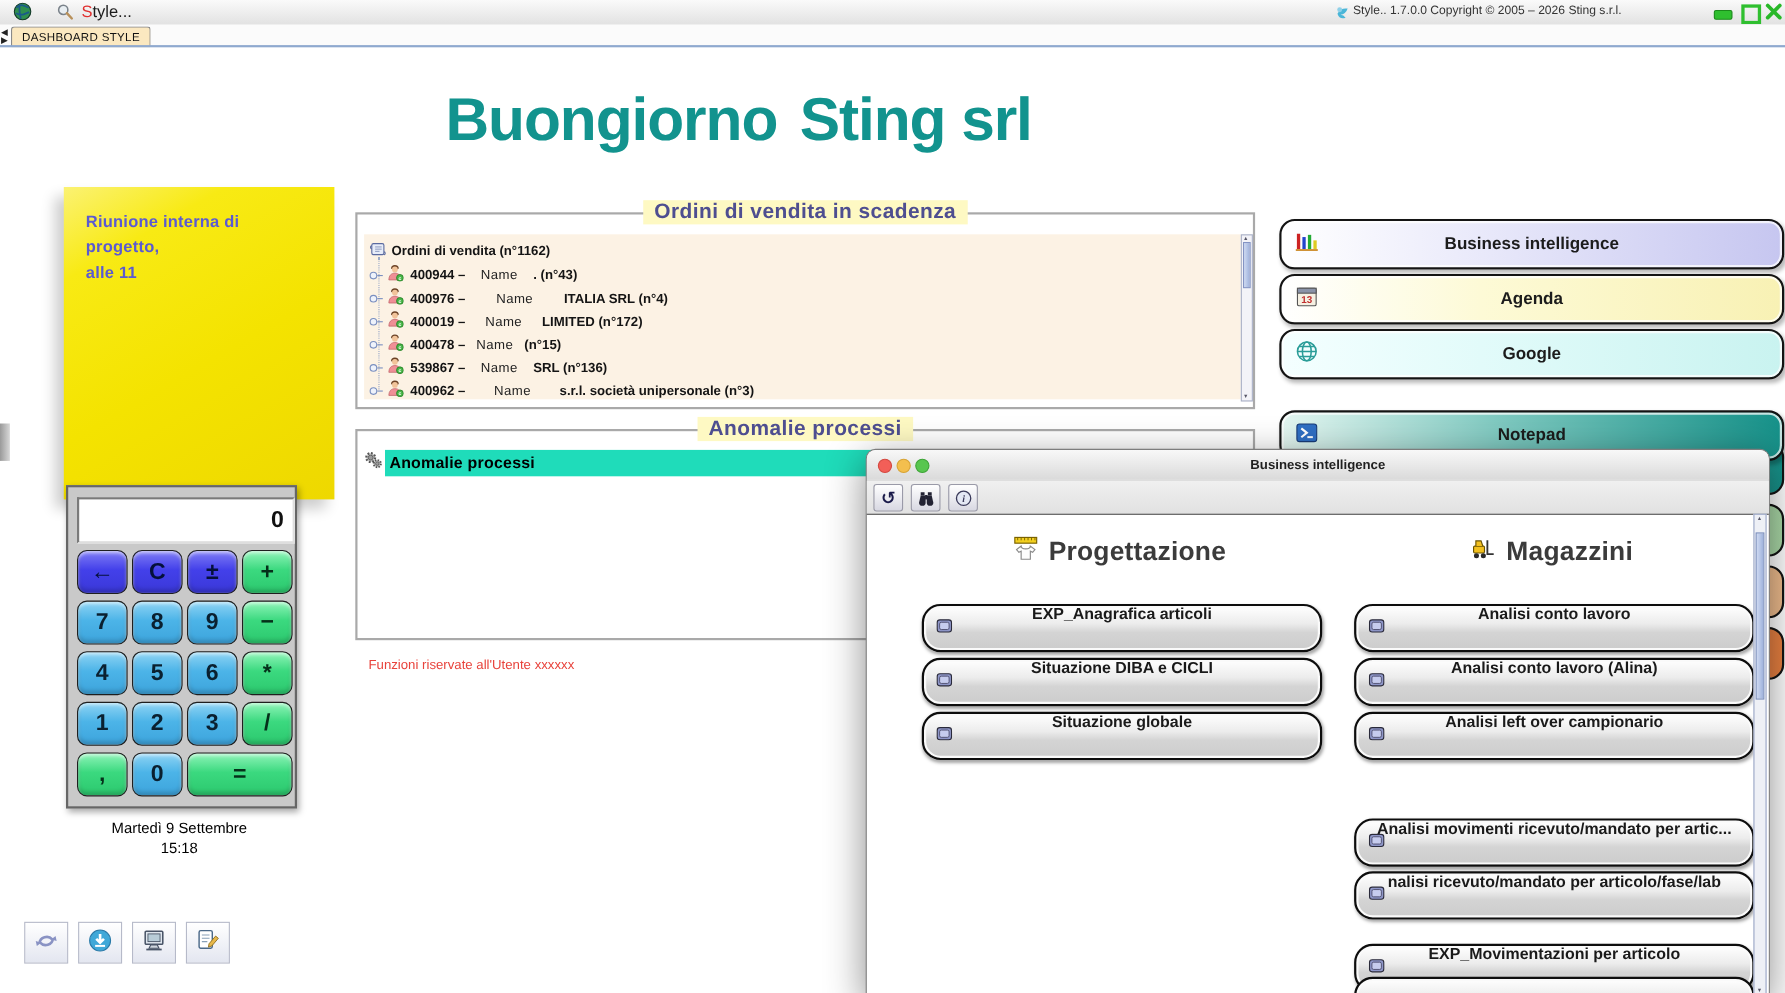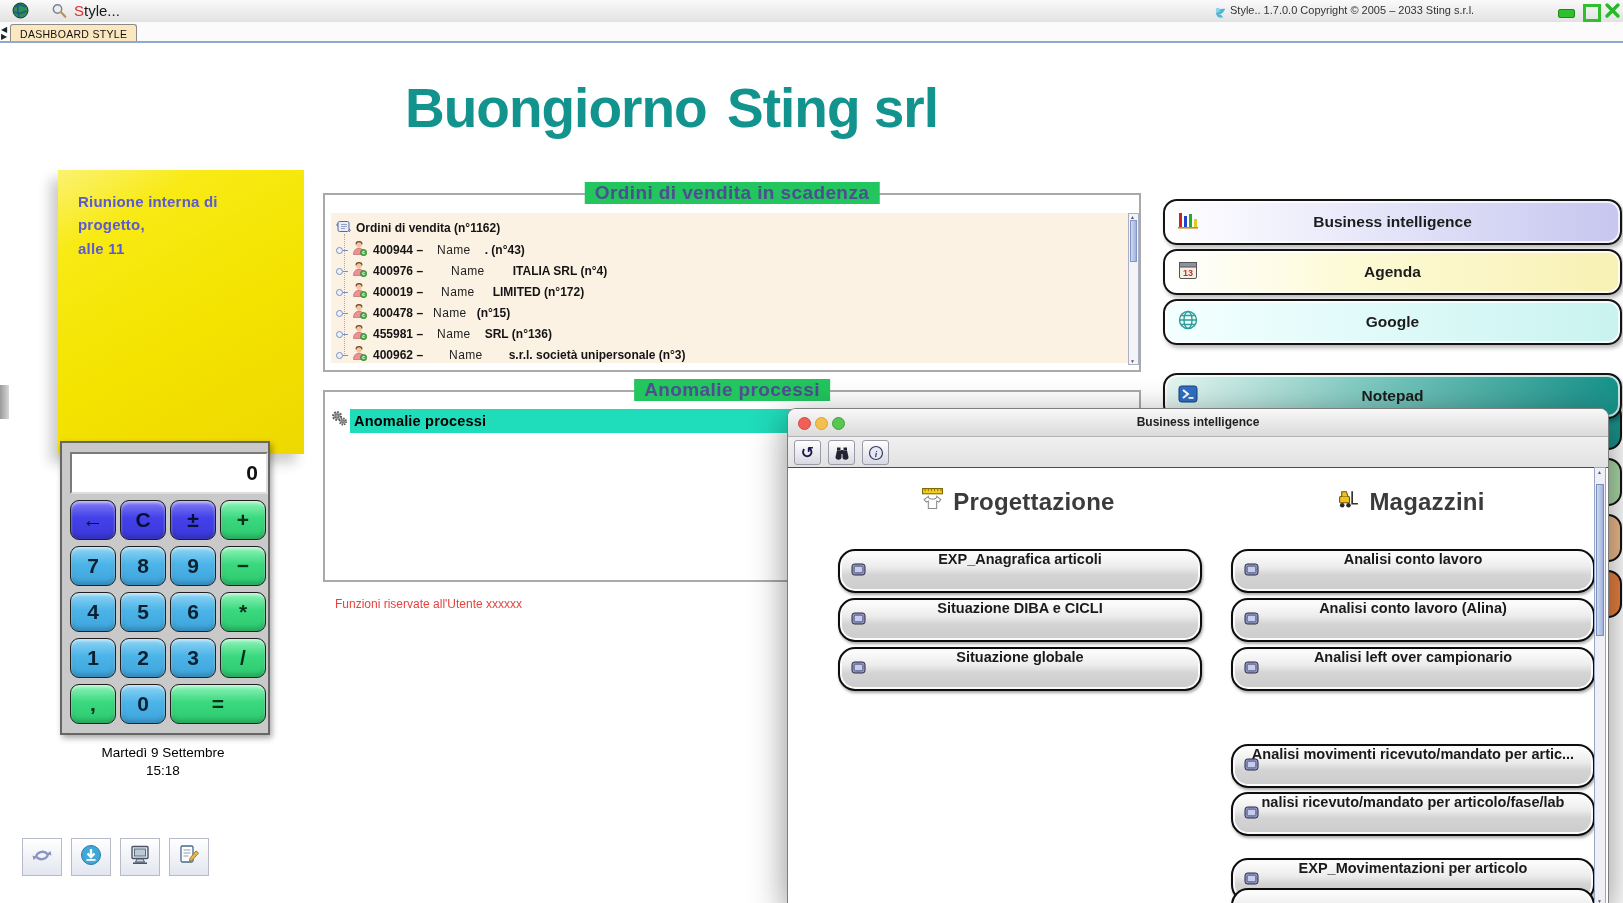--- a/index.html
+++ b/index.html
@@ -38,21 +38,21 @@
   #note-text{padding:20px 16px 0 20px;font-size:15px;font-weight:bold;color:#5a5ad2;
     line-height:1.55;white-space:pre-line;letter-spacing:.2px;}
   #note-shadow{left:0px;top:385px;width:9px;height:34px;
     background:linear-gradient(90deg,#9a9a9a,#d8d8d8);}
 
   
   .groupbox{border:2px solid #a9a9a9;background:#fff;}
   #orders-box{left:323px;top:193px;width:814px;height:175px;}
   #anomalies-box{left:323px;top:390px;width:814px;height:188px;}
   .legend{position:absolute;left:50%;top:-13px;transform:translateX(-50%);
-    background:#22c55e;padding:0 10px;font-size:19px;font-weight:bold;color:#4e4e90;
+    background:#fef9c3;padding:0 10px;font-size:19px;font-weight:bold;color:#4e4e90;
     white-space:nowrap;letter-spacing:.4px;}
 
   #orders-list{left:331px;top:213px;width:797px;height:150px;background:#fcf2e4;}
   #orders-scrollbar{left:1128px;top:213px;width:9px;height:150px;background:#f3f3f8;
     border:1px solid #a9b0c6;}
   #orders-thumb{left:1px;top:6px;width:5px;height:40px;background:linear-gradient(90deg,#cfdaf2,#9fb2dc);
     border:1px solid #8494c4;}
   .sb-arrow{position:absolute;left:0px;width:7px;font-size:5px;color:#556;text-align:center;}
 
   .tree-row{position:absolute;display:flex;align-items:center;font-size:12px;color:#141414;}
@@ -159,21 +159,21 @@
         </svg></span>
     <span class="abs" style="left:51px;top:3px;"><svg width="16" height="16" viewBox="0 0 16 16">
           <circle cx="6.5" cy="6" r="4.2" fill="#e8eef2" stroke="#7a828a" stroke-width="1.4"></circle>
           <path d="M9.8 9 l4.5 4.8" stroke="#b8905a" stroke-width="2.2" stroke-linecap="round"></path>
         </svg></span>
     <span id="app-title" class="abs"><span class="red">S</span><span>tyle...</span></span>
     <span class="abs" style="left:1214px;top:5px;"><svg width="13" height="13" viewBox="0 0 14 14">
           <path d="M2 8 q3-6 10-5 q-2 6-7 6 q3 0 5 3 q-6 2-8-4z" fill="#4ab6d8"></path>
           <circle cx="4.2" cy="4.2" r="2.4" fill="#8fd0e8"></circle>
         </svg></span>
-    <span id="win-title" class="abs">Style.. 1.7.0.0 Copyright © 2005 – 2033 Sting s.r.l.</span>
+    <span id="win-title" class="abs">Style.. 1.7.0.0 Copyright © 2005 – 2026 Sting s.r.l.</span>
     <span id="btn-min" class="abs"></span>
     <span id="btn-max" class="abs"></span>
     <span id="btn-close" class="abs wbtn"><svg width="17" height="17" viewBox="0 0 17 17">
           <path d="M3 3 L14 14 M14 3 L3 14" stroke="#28b828" stroke-width="3.4" stroke-linecap="round"></path>
         </svg></span>
   </div>
 
   <div id="tabbar" class="abs">
     <div id="tab-scroller" class="abs">◀<br>▶</div>
     <div id="dashboard-tab" class="abs">DASHBOARD STYLE</div>
@@ -262,21 +262,21 @@
 
   <div class="abs tree-row" style="left:336px;top:324px;">
     <span class="twig"></span>
     <span class="person-icon"><svg width="16" height="16" viewBox="0 0 16 16">
           <path d="M4.5 4.2 a3.5 3.2 0 1 1 7 0 l-1 .6 h-5 z" fill="#6b4226"></path>
           <circle cx="8" cy="4.9" r="2.6" fill="#f2c49a"></circle>
           <path d="M2.5 14.5 c0-4 2.2-6.2 5.5-6.2 s5.5 2.2 5.5 6.2 z" fill="#ef8f96" stroke="#b85a60" stroke-width="0.6"></path>
           <circle cx="12.6" cy="12.6" r="3.1" fill="#49b649" stroke="#1f7a1f" stroke-width="0.7"></circle>
           <text x="12.6" y="14.3" font-size="4.6" text-anchor="middle" fill="#fff" font-weight="bold">c</text>
         </svg></span>
-    <span class="code">455981 –</span>
+    <span class="code">539867 –</span>
     <span class="pname" style="margin:0 14px;">Name</span>
     <span class="suffix">SRL (n°136)</span>
   </div>
 
   <div class="abs tree-row" style="left:336px;top:345px;">
     <span class="twig"></span>
     <span class="person-icon"><svg width="16" height="16" viewBox="0 0 16 16">
           <path d="M4.5 4.2 a3.5 3.2 0 1 1 7 0 l-1 .6 h-5 z" fill="#6b4226"></path>
           <circle cx="8" cy="4.9" r="2.6" fill="#f2c49a"></circle>
           <path d="M2.5 14.5 c0-4 2.2-6.2 5.5-6.2 s5.5 2.2 5.5 6.2 z" fill="#ef8f96" stroke="#b85a60" stroke-width="0.6"></path>

